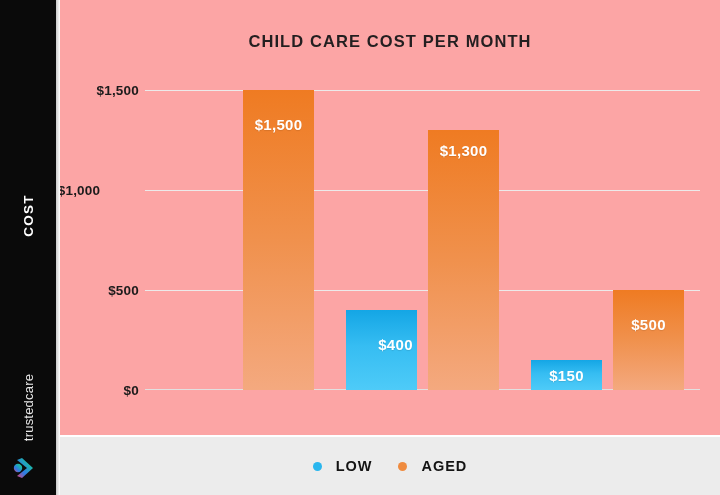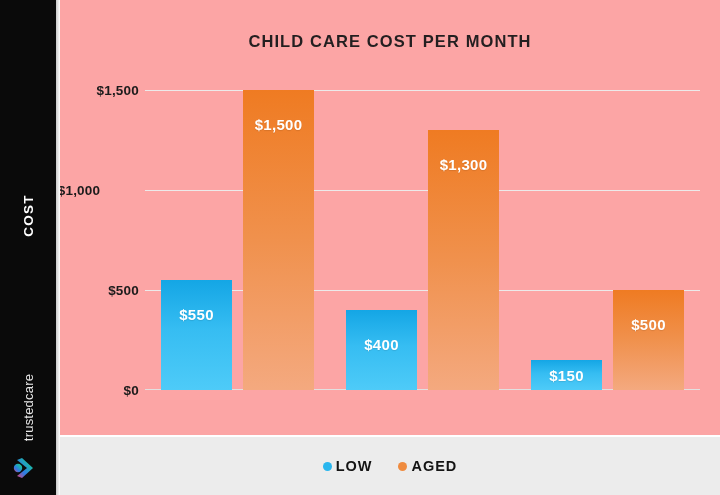--- a/index.html
+++ b/index.html
@@ -164,21 +164,21 @@
     left: 0; top: 0;
     width: 660px; height: 58px;
     display: flex;
     align-items: center;
     justify-content: center;
     gap: 26px;
   }
   .legend-entry {
     display: flex;
     align-items: center;
-    gap: 4px;
+    gap: 14px;
   }
   .legend-dot {
     width: 9px; height: 9px;
     border-radius: 50%;
     display: block;
   }
   .legend-text {
     font-size: 14.5px;
     font-weight: bold;
     color: #141414;
@@ -215,32 +215,29 @@
     <div id="plot">
 
       <div class="axis-baseline"></div>
     <div class="ytick" style="top: 300px;">$0</div>
         <div class="gridline" style="top: 200px;"></div>
         <div class="ytick" style="top: 200px;">$500</div>
         <div class="gridline" style="top: 100px;"></div>
         <div class="ytick" style="top: 100px; text-align: center;">$1,000</div>
         <div class="gridline" style="top: 0px;"></div>
         <div class="ytick" style="top: 0px;">$1,500</div>
-        <div class="bar low" style="left: 16px; width: 71px; height: 110px;">
-          <div class="bar-value" style="top: 26px;">$550</div>
-        </div>
         <div class="bar high" style="left: 98px; width: 71px; height: 300px;">
           <div class="bar-value" style="top: 26px;">$1,500</div>
         </div>
         <div class="cat-label" style="left: 0px; width: 185px;">INFANT</div>
         <div class="bar low" style="left: 201px; width: 71px; height: 80px;">
-          <div class="bar-value" style="top: 26px;">$400</div>
+          <div class="bar-value" style="top: 26px; margin-left: 14px;">$400</div>
         </div>
         <div class="bar high" style="left: 283px; width: 71px; height: 260px;">
-          <div class="bar-value" style="top: 26px; text-align: center;">$1,300</div>
+          <div class="bar-value" style="top: 12px; text-align: center;">$1,300</div>
         </div>
         <div class="cat-label" style="left: 185px; width: 185px;">TODDLER</div>
         <div class="bar low" style="left: 386px; width: 71px; height: 30px;">
           <div class="bar-value" style="top: 6.5px;">$150</div>
         </div>
         <div class="bar high" style="left: 468px; width: 71px; height: 100px;">
           <div class="bar-value" style="top: 26px;">$500</div>
         </div>
         <div class="cat-label" style="left: 370px; width: 185px;">SCHOOL-AGED</div>
       </div>

